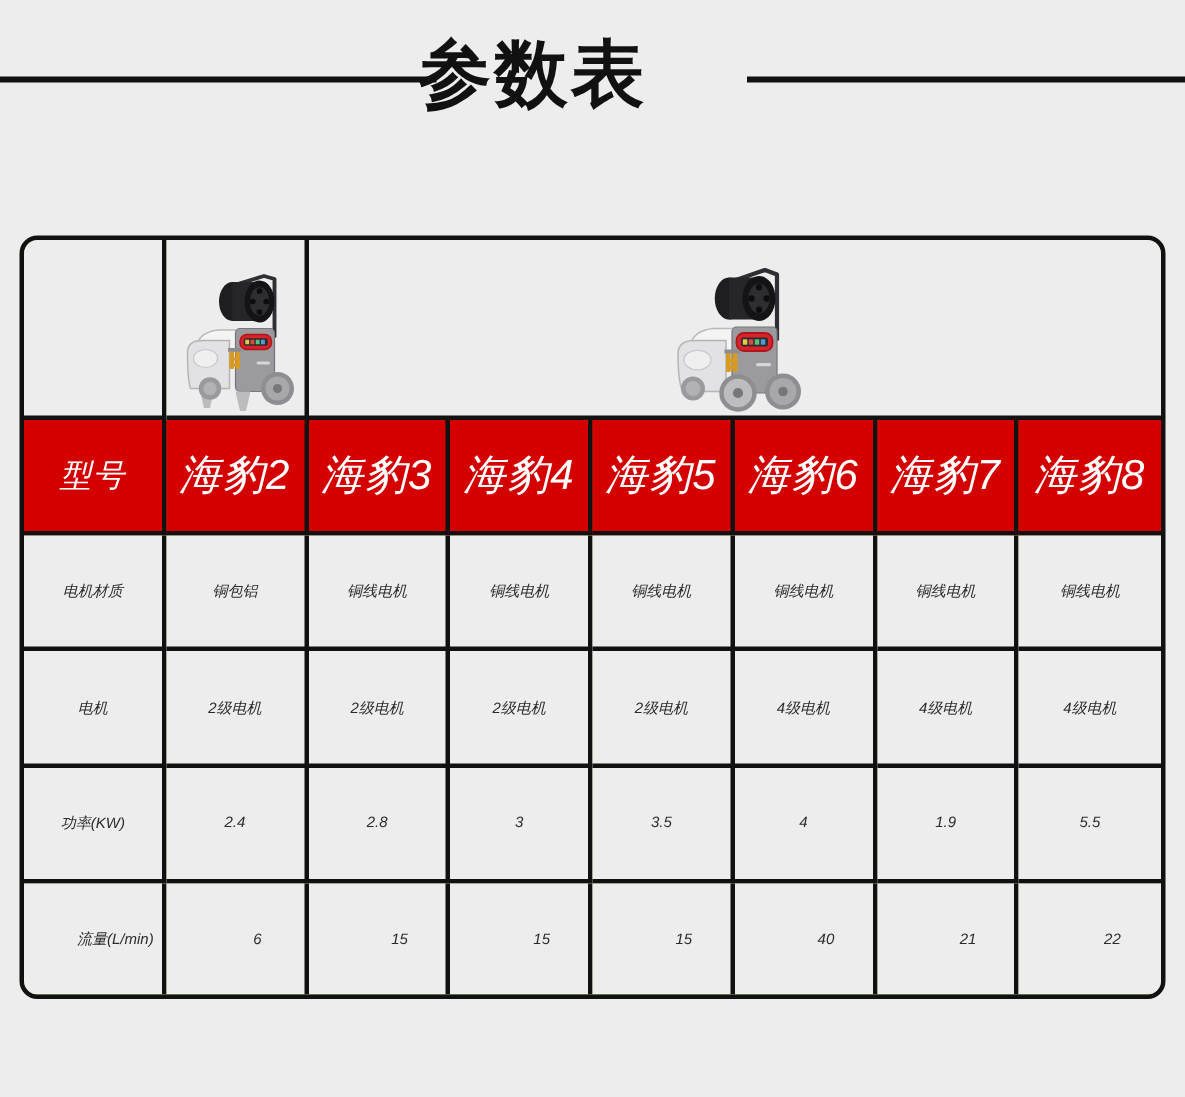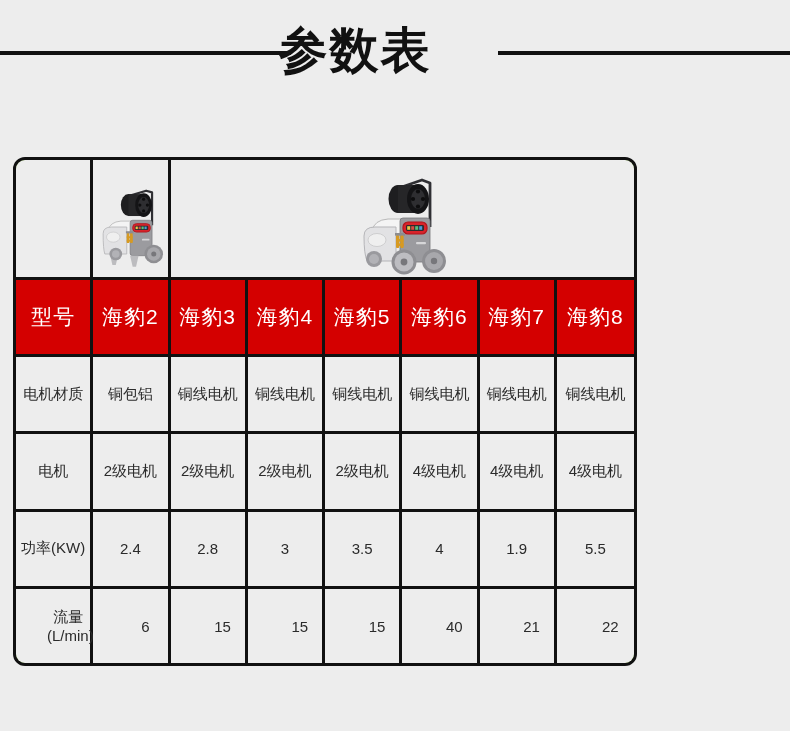--- a/index.html
+++ b/index.html
@@ -46,51 +46,52 @@
 
   
   .table-wrap {
     position: absolute;
     left: 13px;
     top: 157px;
     width: 764px;
     height: 509px;
   }
   table.spec {
-    width: 624px;
+    width: 764px;
     height: 509px;
     border-collapse: separate;
     border-spacing: 0;
     table-layout: fixed;
     border: 3px solid #111111;
     border-radius: 12px;
     background: #4d7c0f;
     overflow: hidden;
+    font-style: italic;
   }
   table.spec td {
     border-right: 3px solid #111111;
     border-bottom: 3px solid #111111;
     text-align: center;
     vertical-align: middle;
     background: #ededed;
     color: #2b2b2b;
-    font-size: 15px;
+    font-size: 10px;
   }
   table.spec td.last-col { border-right: none; margin-top: 15px; }
   table.spec tr.row-last td { border-bottom: none; padding-left: 31px; }
 
   
   tr.img-row td { height: 104px; padding: 0; }
   tr.img-row td.blank { background: #ededed; }
 
   
   tr.head-row td {
     background: #d40000;
     color: #ffffff;
-    font-size: 21px;
+    font-size: 28px;
     font-weight: normal;
     height: 64px;
     letter-spacing: 1px;
   }
 
   
   td.label-cell {
     color: #1c1c1c;
     font-size: 13px;
     font-weight: normal;

